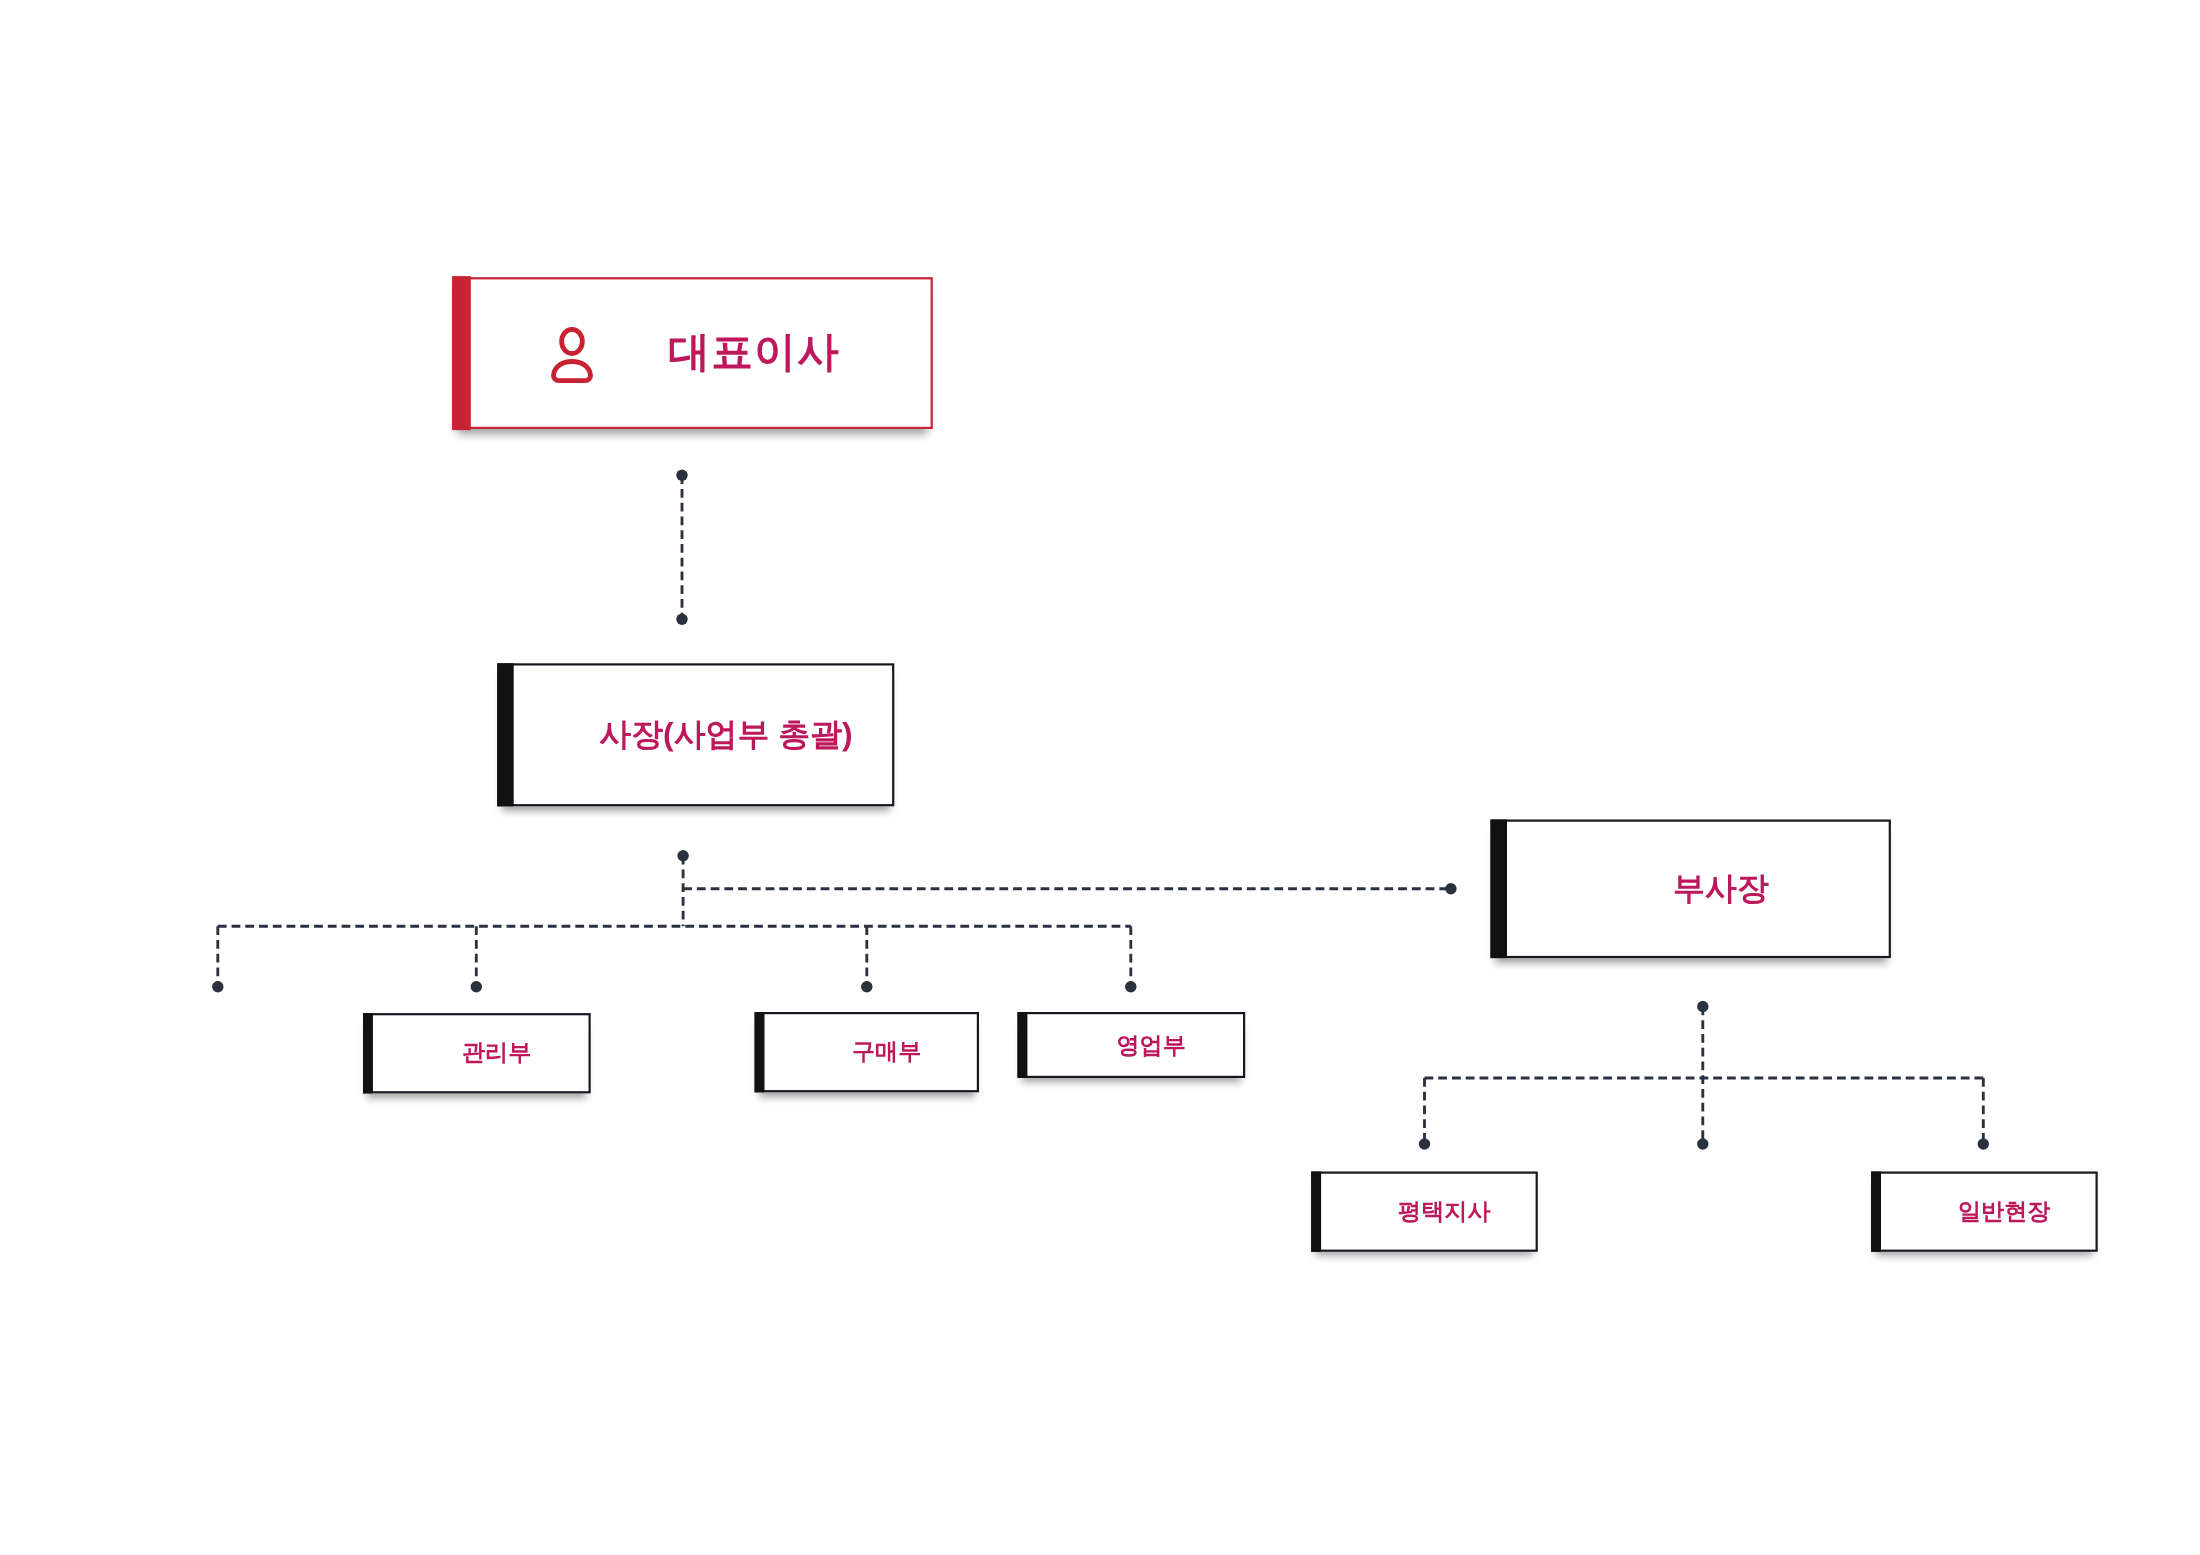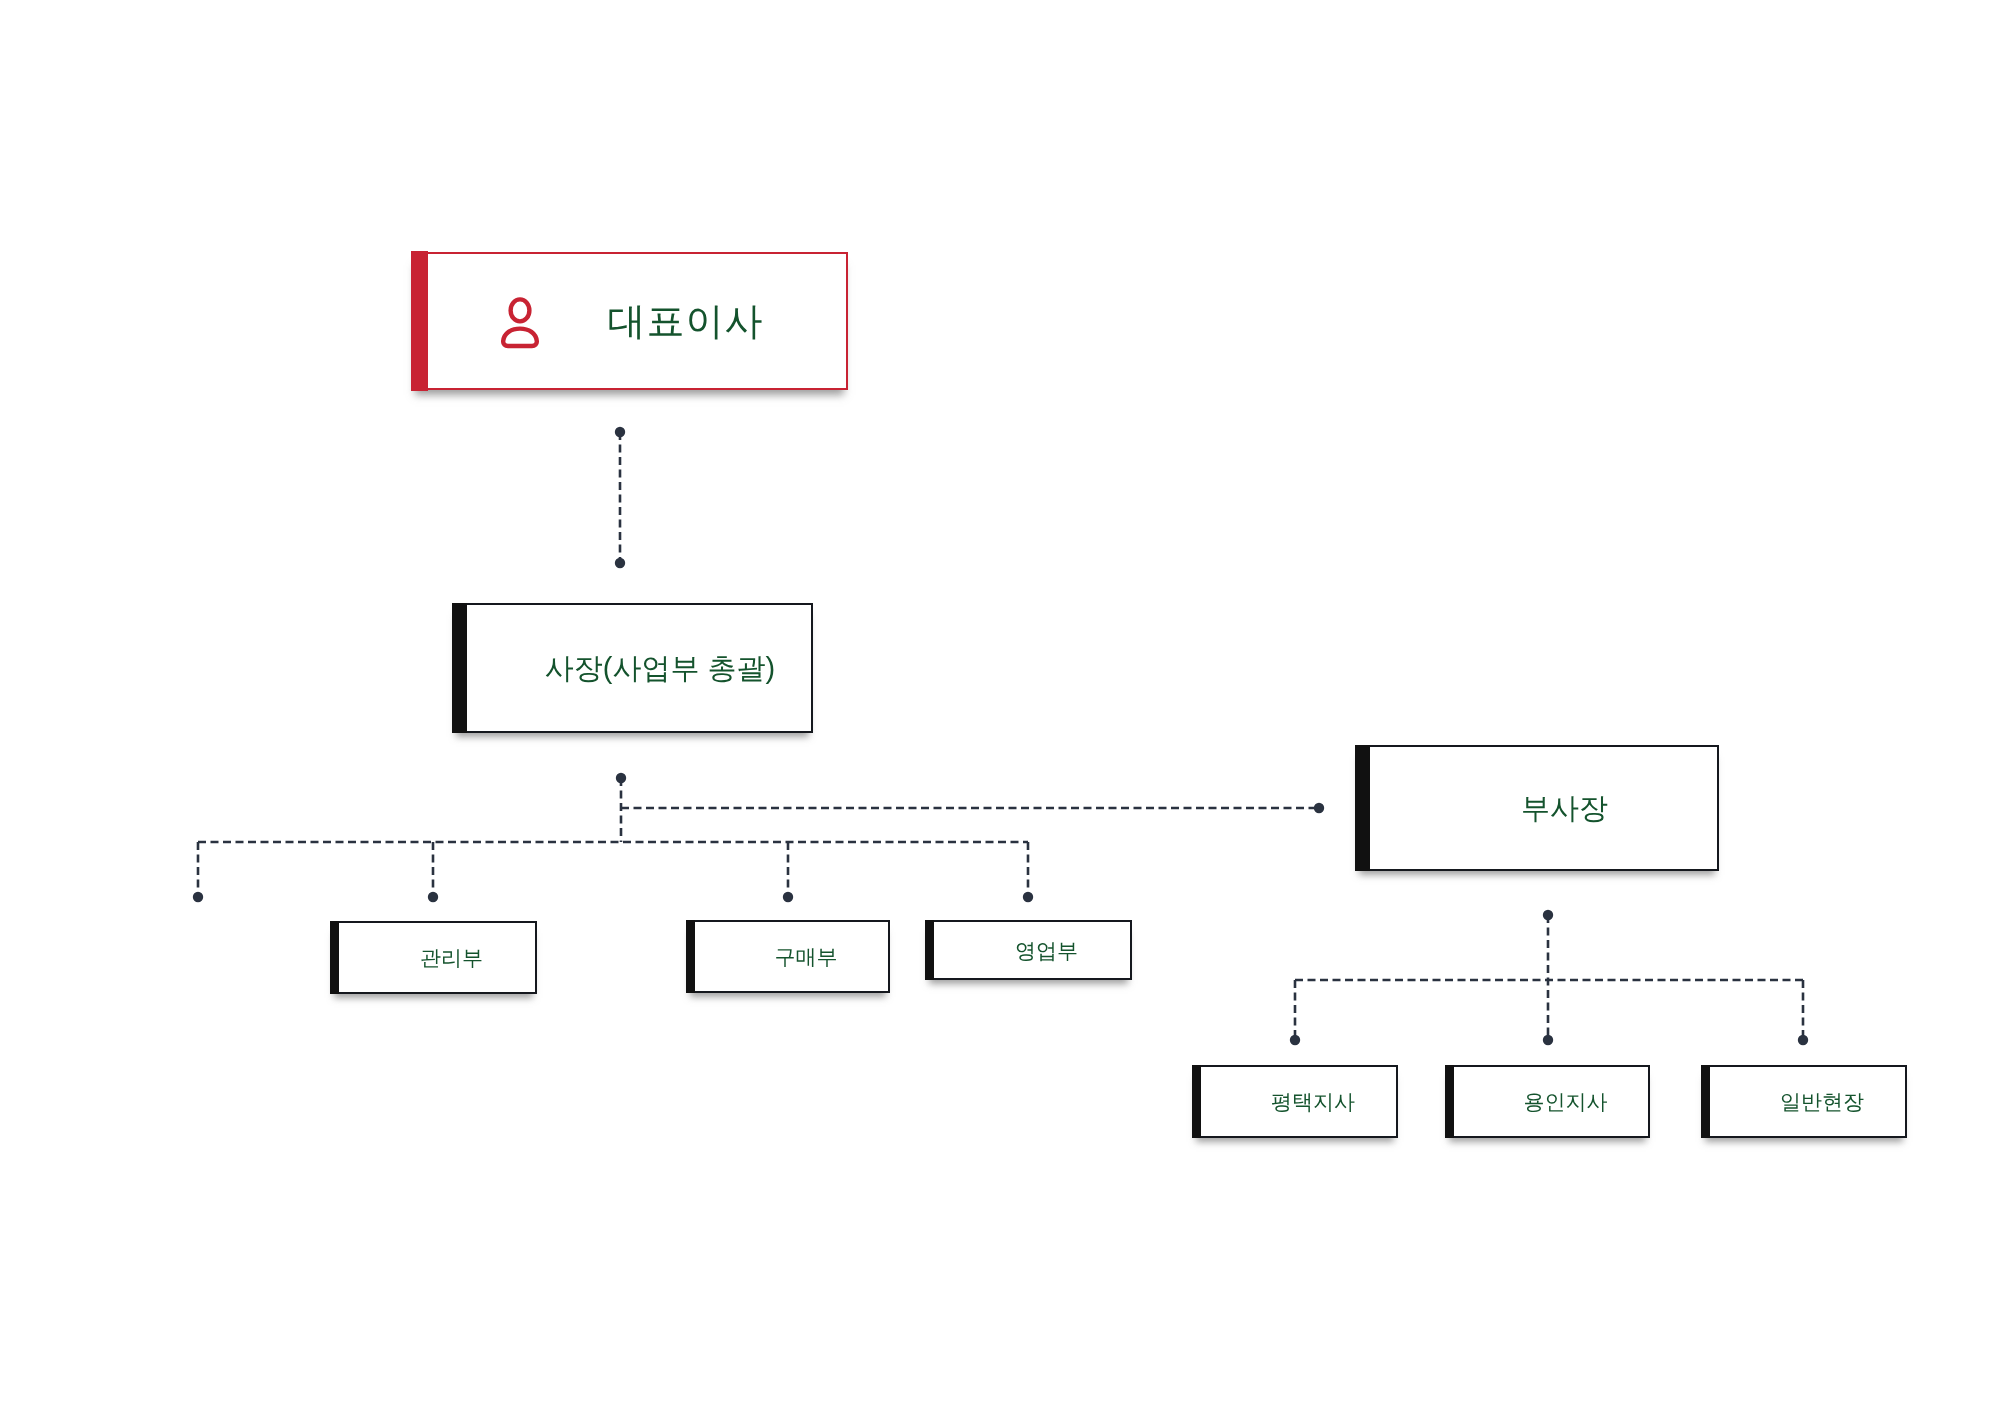--- a/index.html
+++ b/index.html
@@ -54,22 +54,22 @@
     box-shadow: 0 9px 8px -4px rgba(95,95,95,0.6);
   }
   .node-ceo .bar {
     background: #c82333;
     width: 17px;
     top: -3px;
     height: calc(100% + 6px);
   }
   .node-small .bar { width: 9px; }
   .label {
-    color: #14532d;
-    font-weight: 400;
+    color: #be185d;
+    font-weight: 700;
     white-space: nowrap;
     line-height: 1;
     padding-left: 36px;
   }
   .label-xl { font-size: 38px; letter-spacing: 1px; }
   .label-lg { font-size: 29px; margin-left: 19px; }
   .label-sm { font-size: 21px; }
   .icon-person {
     display: inline-flex;
     margin-right: 28px;
@@ -150,23 +150,19 @@
   <div class="node node-small" style="left:925px; top:920px; width:207px; height:60px;">
     <span class="bar"></span>
     <span class="label label-sm">영업부</span>
   </div>
 
   <div class="node node-small" style="left:1192px; top:1065px; width:206px; height:73px;">
     <span class="bar"></span>
     <span class="label label-sm">평택지사</span>
   </div>
 
-  <div class="node node-small" style="left:1445px; top:1065px; width:205px; height:73px;">
-    <span class="bar"></span>
-    <span class="label label-sm">용인지사</span>
-  </div>
 
   <div class="node node-small" style="left:1701px; top:1065px; width:206px; height:73px;">
     <span class="bar"></span>
     <span class="label label-sm">일반현장</span>
   </div>
 
 </div>
 
 </body></html>

